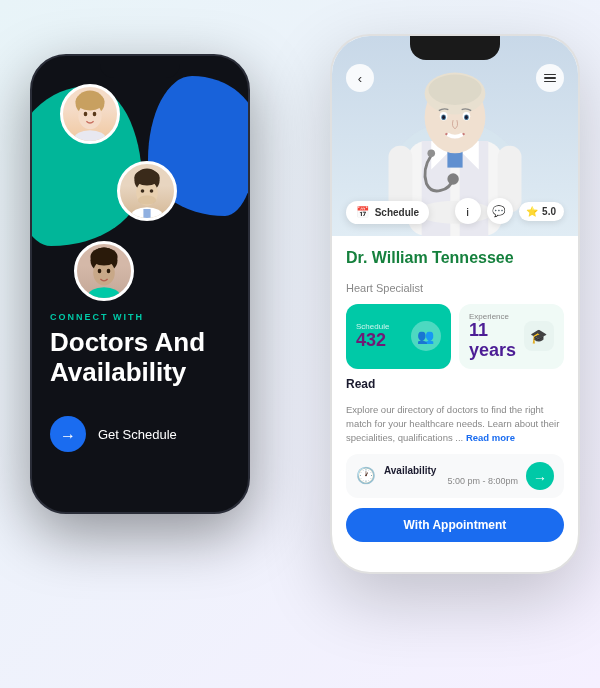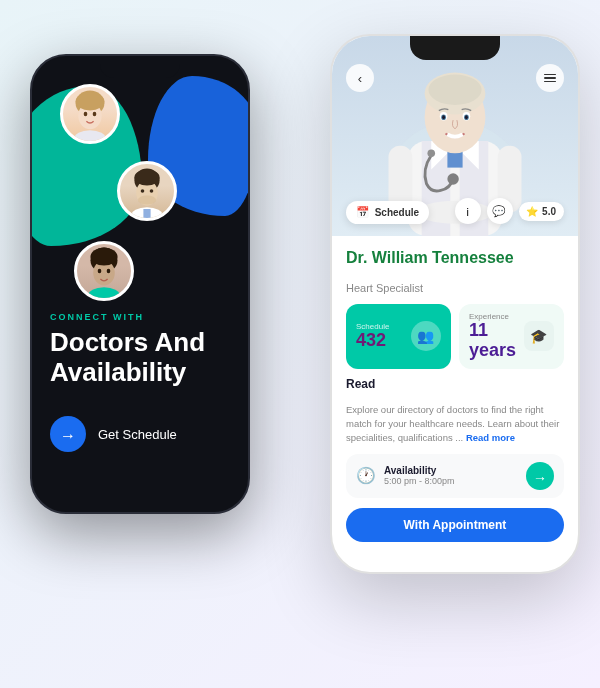--- a/index.html
+++ b/index.html
@@ -468,20 +468,21 @@
 
     .avail-title {
       font-size: 10px;
       font-weight: 700;
       color: #1a1a2e;
     }
 
     .avail-time {
       font-size: 9px;
       color: #888;
+      text-align: right;
     }
 
     .avail-arrow {
       width: 28px;
       height: 28px;
       background: #00c9a7;
       border-radius: 50%;
       display: flex;
       align-items: center;
       justify-content: center;

